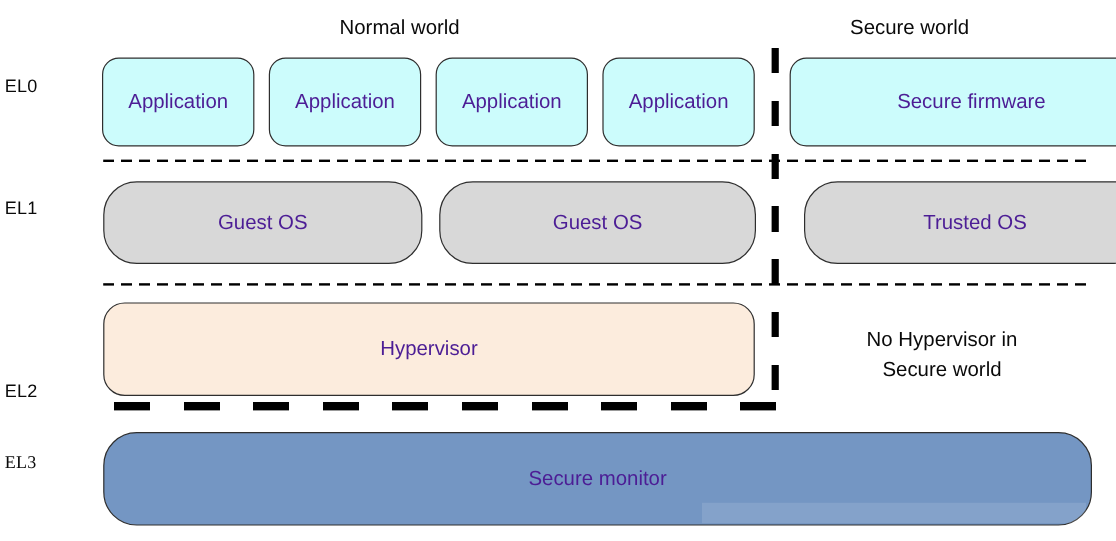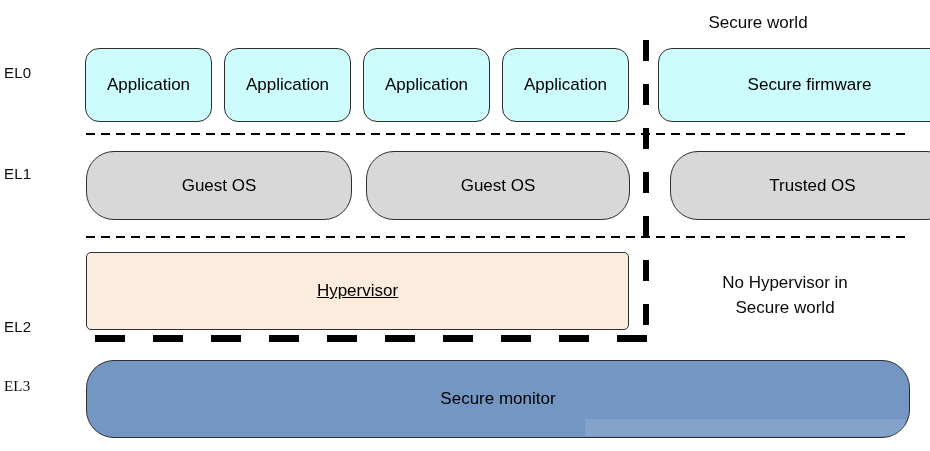--- a/index.html
+++ b/index.html
@@ -11,26 +11,26 @@
   .world-header{
     position:absolute; top:13px; width:300px; text-align:center;
     font-size:17px; color:#0a0a0a;
   }
   .el-label{
     position:absolute; left:4px; font-size:15px; color:#0a0a0a;
     letter-spacing:0.2px;
   }
   .box{
     position:absolute; display:flex; align-items:center; justify-content:center;
-    border:1.4px solid #2e2e2e; font-size:17px; color:#000000;
+    border:1.4px solid #2e2e2e; font-size:17px; color:#4c1d95;
     box-sizing:border-box;
   }
   .box.r14{border-radius:14px;}
   .box.r16{border-radius:28px;}
-  .box.r18{border-radius:5px;text-decoration:underline;}
+  .box.r18{border-radius:18px;}
   .hdiv-thin{
     position:absolute; height:2px;
     background:repeating-linear-gradient(90deg,#000 0 9px,transparent 9px 15px);
   }
   .hdiv-thick{
     position:absolute; height:7px;
     background:repeating-linear-gradient(90deg,#000 0 30px,transparent 30px 58px);
   }
   .vdiv-thick{
     position:absolute; width:6px;
@@ -43,20 +43,21 @@
   }
   .artifact{
     position:absolute; background:rgba(255,255,255,0.12); pointer-events:none;
   }
 </style>
 </head>
 <body>
 
 <div class="canvas">
 
+  <div class="world-header" style="left:183px;">Normal world</div>
   <div class="world-header" style="left:608px;">Secure world</div>
 
   <div class="el-label" style="top:64px;">EL0</div>
   <div class="el-label" style="top:165px;">EL1</div>
   <div class="el-label" style="top:270px;margin-top:48px;">EL2</div>
   <div class="el-label" style="top:378px;font-family:Liberation Serif, serif;">EL3</div>
 
   <div class="box r14" style="left: 85px; top: 48px; width: 127px; height: 74px; background-color: rgb(204, 252, 252);">Application</div>
   <div class="box r14" style="left: 224px; top: 48px; width: 127px; height: 74px; background-color: rgb(204, 252, 252);">Application</div>
   <div class="box r14" style="left: 363px; top: 48px; width: 127px; height: 74px; background-color: rgb(204, 252, 252);">Application</div>

